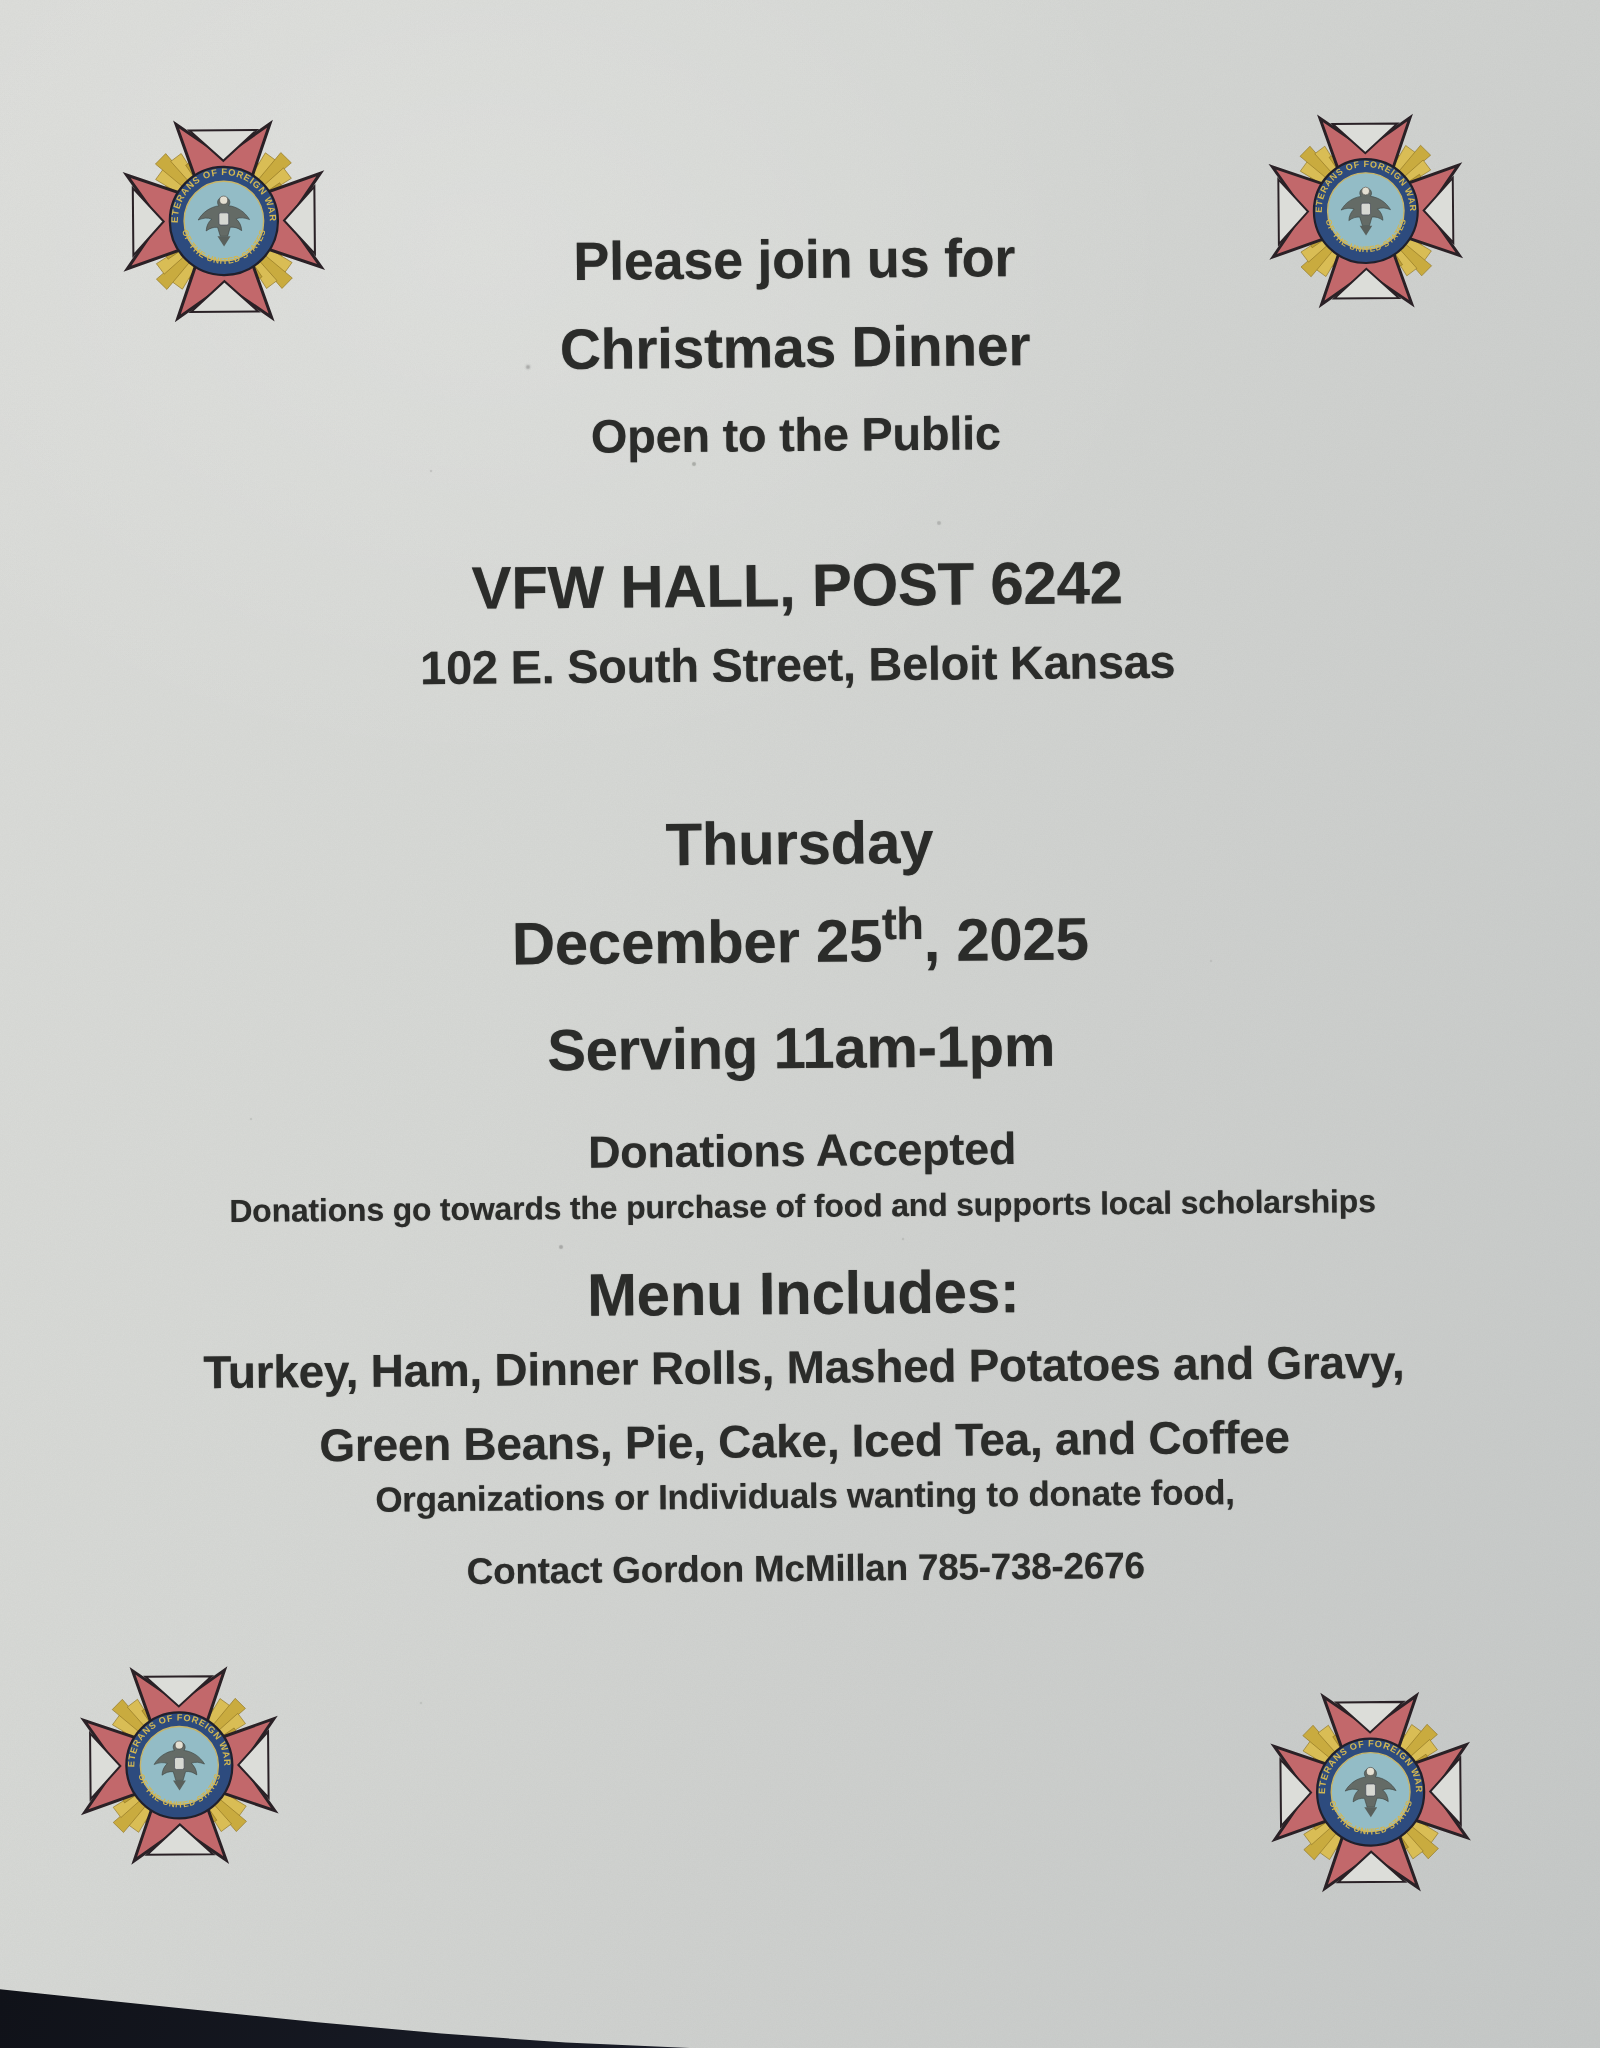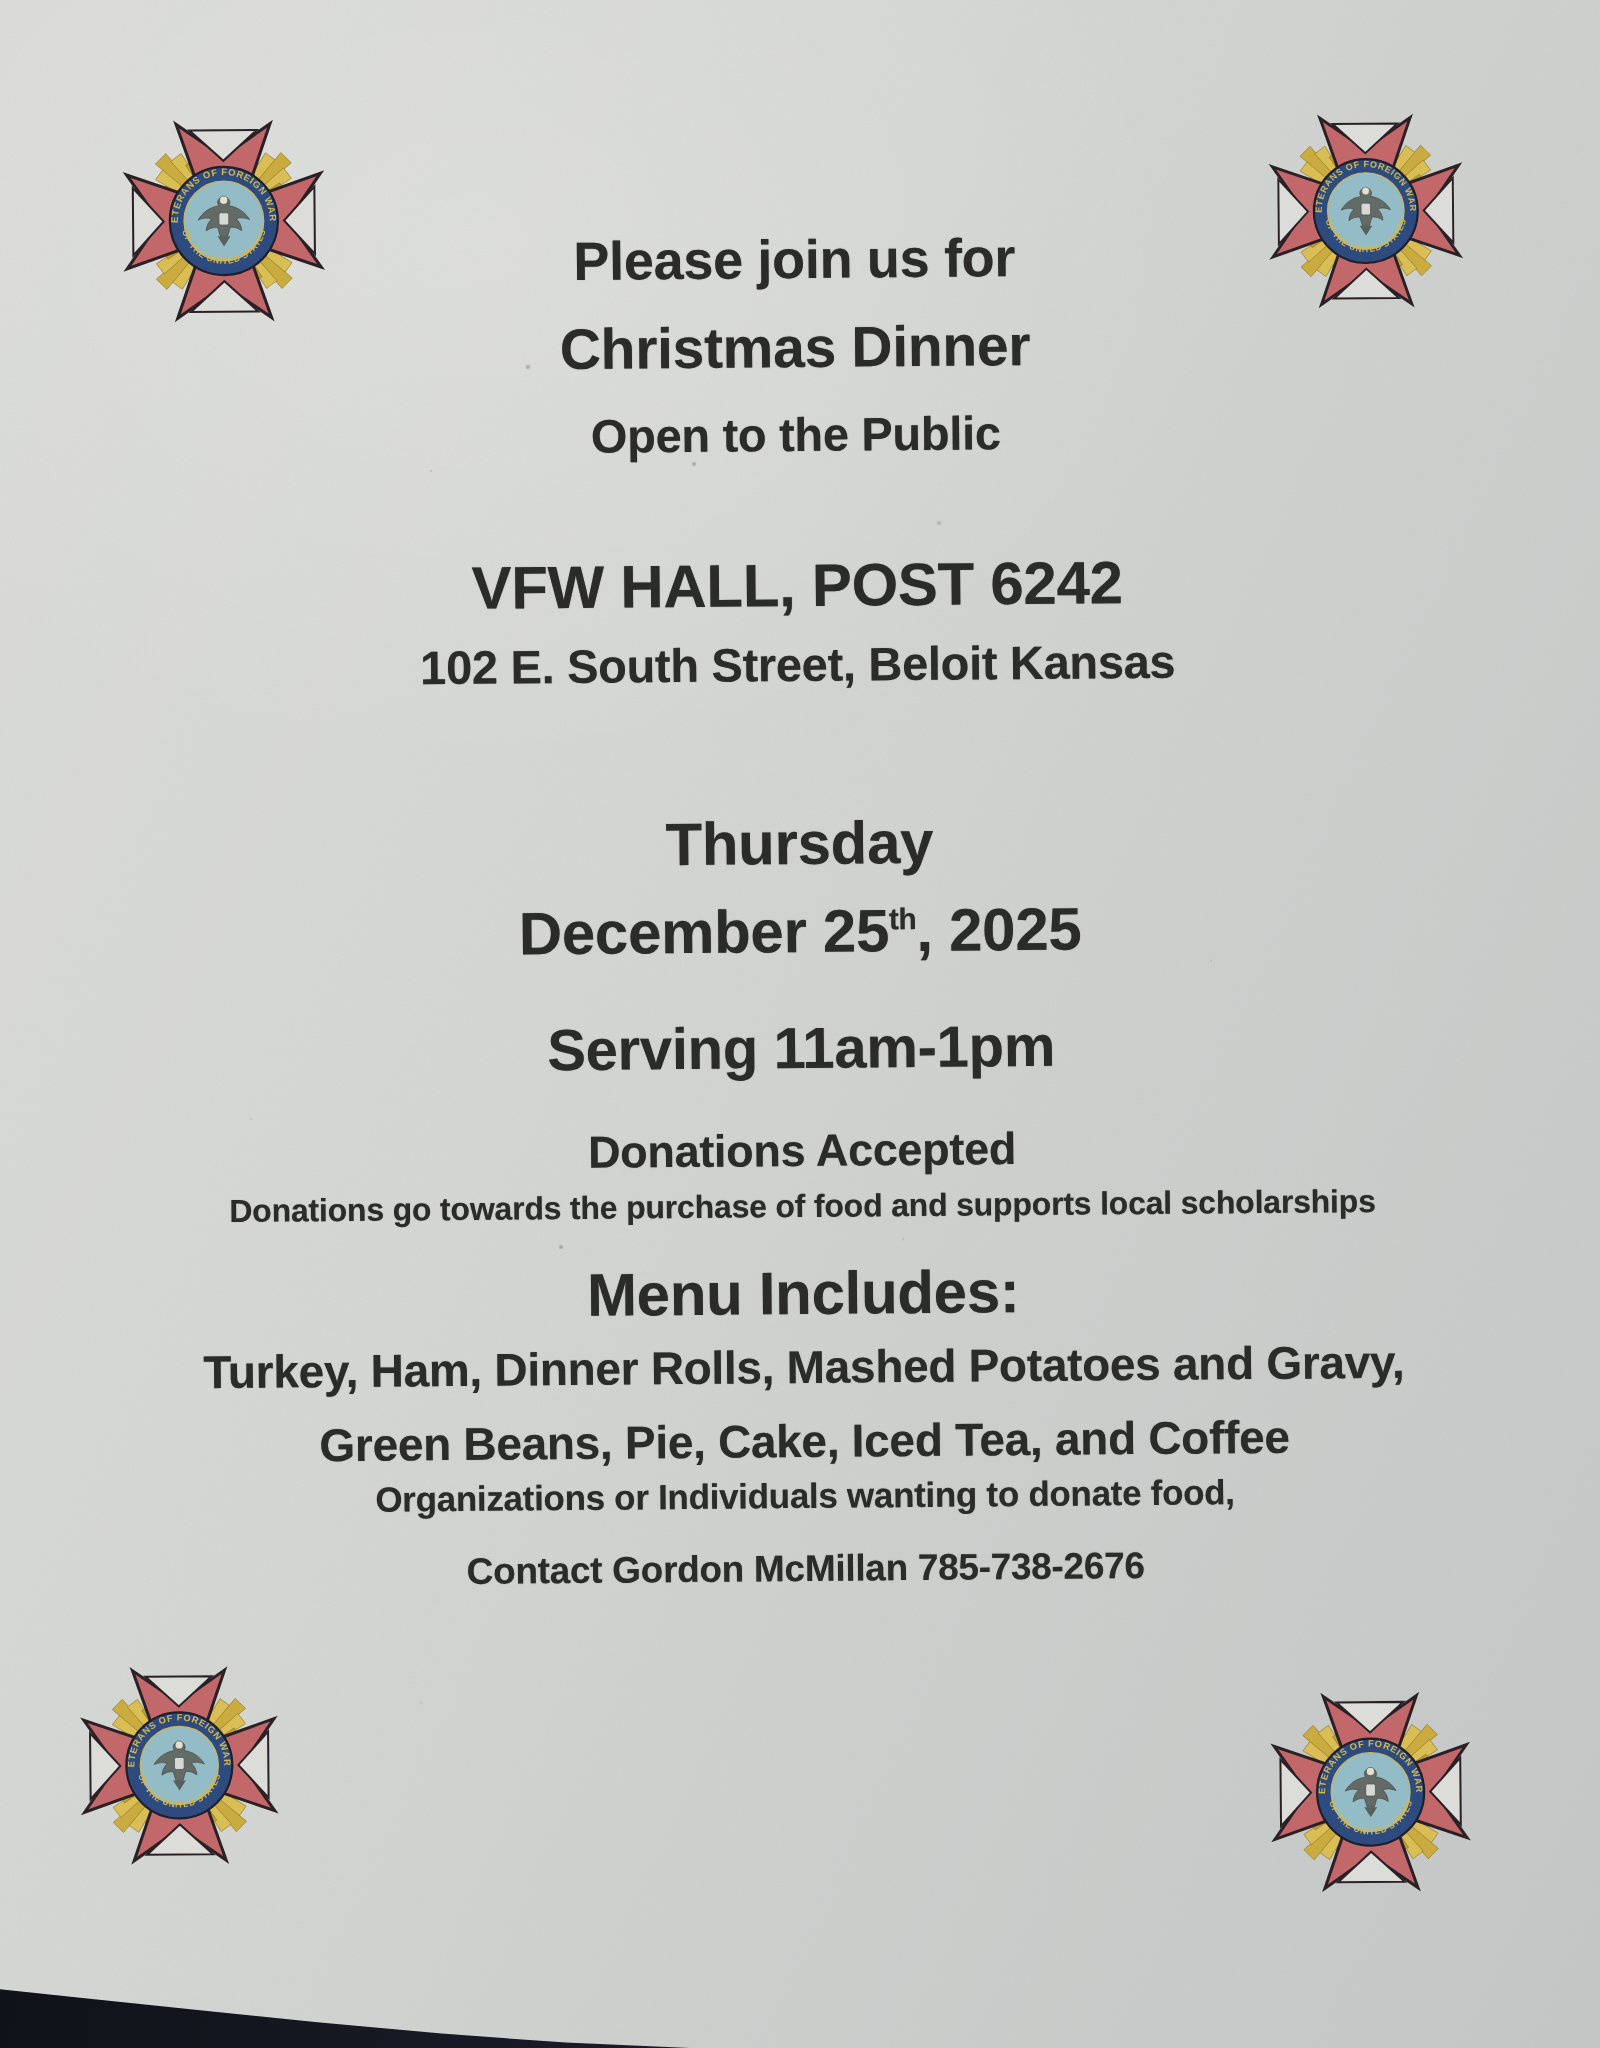--- a/index.html
+++ b/index.html
@@ -34,21 +34,21 @@
     font-weight:700;color:#2b2c2a;line-height:1;letter-spacing:-.3px;
     white-space:nowrap;text-shadow:0 0 1px rgba(43,44,42,.5);
   }
   .l1{top:232px;font-size:54px;}
   .l2{top:319px;font-size:57px;}
   .l3{top:411px;font-size:47px;}
   .l4{top:556px;font-size:60px;}
   .l5{top:641px;font-size:47px;}
   .l6{top:814px;font-size:60px;}
   .l7{top:902px;font-size:60px;}
-  .ord{font-size:30px;vertical-align:22px;letter-spacing:-.5px;}
+  .ord{font-size:45px;vertical-align:22px;letter-spacing:-.5px;}
   .l8{top:1019px;font-size:58px;}
   .l9{top:1128px;font-size:45px;}
   .l10{top:1190px;font-size:32px;letter-spacing:-.2px;}
   .l11{top:1264px;font-size:60px;}
   .l12{top:1344px;font-size:46px;}
   .l13{top:1418px;font-size:46px;}
   .l14{top:1478px;font-size:35px;}
   .l15{top:1550px;font-size:37px;}
   .emblem{position:absolute;}
   .e-tl{left:128px;top:114px;width:204px;height:204px;}

